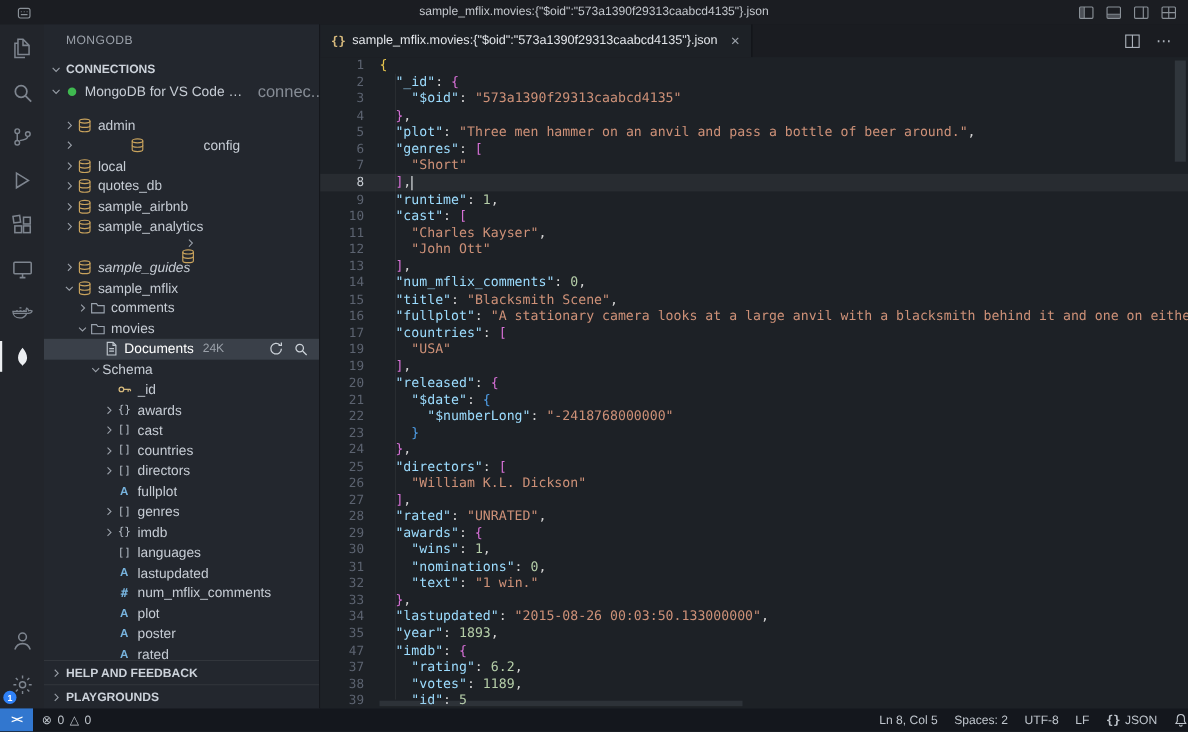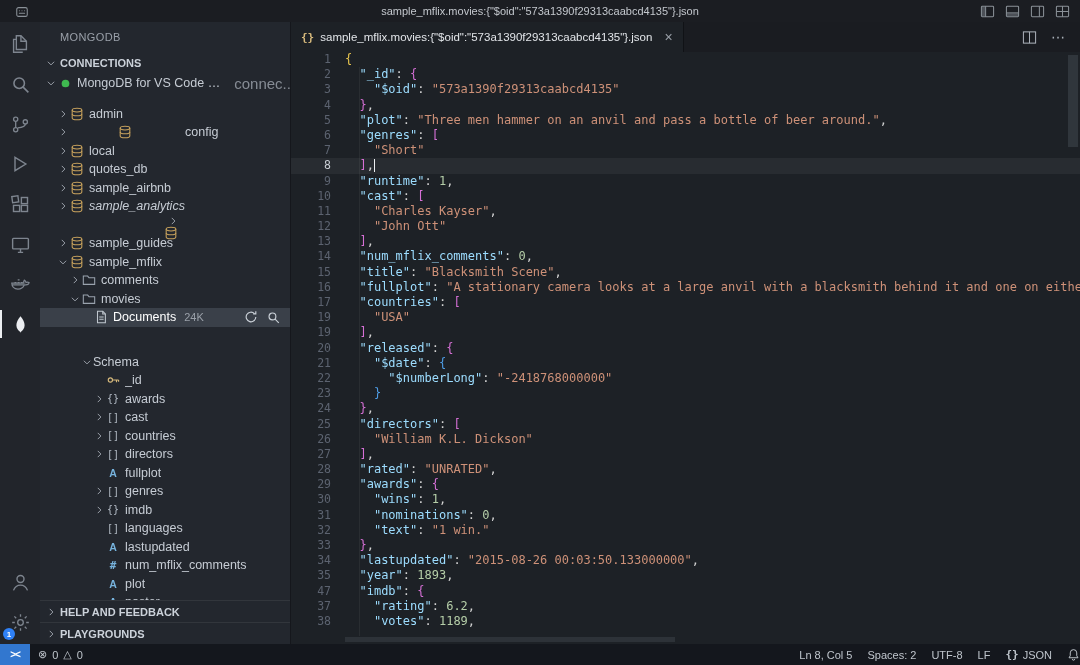--- a/index.html
+++ b/index.html
@@ -306,51 +306,51 @@
           </span>
           <span class="ticn">
             <svg width="14" height="14" viewBox="0 0 16 16" fill="none" stroke="#c9a35d" stroke-width="1.2">
               <ellipse cx="8" cy="3.5" rx="5.5" ry="2.1"></ellipse>
               <path d="M2.5 3.5v9c0 1.2 2.5 2.1 5.5 2.1s5.5-.9 5.5-2.1v-9"></path>
               <path d="M2.5 8c0 1.2 2.5 2.1 5.5 2.1s5.5-.9 5.5-2.1"></path>
             </svg>
           </span>
           <span class="lbl">sample_airbnb</span>
         </div>
+        <div class="trow" style="padding-left: 16px;">
+          <span class="chev">
+            <svg width="10" height="10" viewBox="0 0 16 16" fill="none" stroke="currentColor" stroke-width="1.6">
+              <path d="M6 3l5 5-5 5"></path>
+            </svg>
+          </span>
+          <span class="ticn">
+            <svg width="14" height="14" viewBox="0 0 16 16" fill="none" stroke="#c9a35d" stroke-width="1.2">
+              <ellipse cx="8" cy="3.5" rx="5.5" ry="2.1"></ellipse>
+              <path d="M2.5 3.5v9c0 1.2 2.5 2.1 5.5 2.1s5.5-.9 5.5-2.1v-9"></path>
+              <path d="M2.5 8c0 1.2 2.5 2.1 5.5 2.1s5.5-.9 5.5-2.1"></path>
+            </svg>
+          </span>
+          <span class="lbl">sample_analytics</span>
+        </div>
+        <div class="trow" style="padding-left: 16px; flex-direction: column;">
+          <span class="chev">
+            <svg width="10" height="10" viewBox="0 0 16 16" fill="none" stroke="currentColor" stroke-width="1.6">
+              <path d="M6 3l5 5-5 5"></path>
+            </svg>
+          </span>
+          <span class="ticn">
+            <svg width="14" height="14" viewBox="0 0 16 16" fill="none" stroke="#c9a35d" stroke-width="1.2">
+              <ellipse cx="8" cy="3.5" rx="5.5" ry="2.1"></ellipse>
+              <path d="M2.5 3.5v9c0 1.2 2.5 2.1 5.5 2.1s5.5-.9 5.5-2.1v-9"></path>
+              <path d="M2.5 8c0 1.2 2.5 2.1 5.5 2.1s5.5-.9 5.5-2.1"></path>
+            </svg>
+          </span>
+          <span class="lbl">sample_geospatial</span>
+        </div>
         <div class="trow" style="padding-left: 16px; font-style: italic;">
-          <span class="chev">
-            <svg width="10" height="10" viewBox="0 0 16 16" fill="none" stroke="currentColor" stroke-width="1.6">
-              <path d="M6 3l5 5-5 5"></path>
-            </svg>
-          </span>
-          <span class="ticn">
-            <svg width="14" height="14" viewBox="0 0 16 16" fill="none" stroke="#c9a35d" stroke-width="1.2">
-              <ellipse cx="8" cy="3.5" rx="5.5" ry="2.1"></ellipse>
-              <path d="M2.5 3.5v9c0 1.2 2.5 2.1 5.5 2.1s5.5-.9 5.5-2.1v-9"></path>
-              <path d="M2.5 8c0 1.2 2.5 2.1 5.5 2.1s5.5-.9 5.5-2.1"></path>
-            </svg>
-          </span>
-          <span class="lbl">sample_analytics</span>
-        </div>
-        <div class="trow" style="padding-left: 16px; flex-direction: column;">
-          <span class="chev">
-            <svg width="10" height="10" viewBox="0 0 16 16" fill="none" stroke="currentColor" stroke-width="1.6">
-              <path d="M6 3l5 5-5 5"></path>
-            </svg>
-          </span>
-          <span class="ticn">
-            <svg width="14" height="14" viewBox="0 0 16 16" fill="none" stroke="#c9a35d" stroke-width="1.2">
-              <ellipse cx="8" cy="3.5" rx="5.5" ry="2.1"></ellipse>
-              <path d="M2.5 3.5v9c0 1.2 2.5 2.1 5.5 2.1s5.5-.9 5.5-2.1v-9"></path>
-              <path d="M2.5 8c0 1.2 2.5 2.1 5.5 2.1s5.5-.9 5.5-2.1"></path>
-            </svg>
-          </span>
-          <span class="lbl">sample_geospatial</span>
-        </div>
-        <div class="trow" style="padding-left: 16px;">
           <span class="chev">
             <svg width="10" height="10" viewBox="0 0 16 16" fill="none" stroke="currentColor" stroke-width="1.6">
               <path d="M6 3l5 5-5 5"></path>
             </svg>
           </span>
           <span class="ticn">
             <svg width="14" height="14" viewBox="0 0 16 16" fill="none" stroke="#c9a35d" stroke-width="1.2">
               <ellipse cx="8" cy="3.5" rx="5.5" ry="2.1"></ellipse>
               <path d="M2.5 3.5v9c0 1.2 2.5 2.1 5.5 2.1s5.5-.9 5.5-2.1v-9"></path>
               <path d="M2.5 8c0 1.2 2.5 2.1 5.5 2.1s5.5-.9 5.5-2.1"></path>
@@ -418,21 +418,21 @@
               </svg>
             </span>
             <span>
               <svg width="13" height="13" viewBox="0 0 16 16" fill="none" stroke="currentColor" stroke-width="1.4">
                 <circle cx="6.7" cy="6.7" r="4.2"></circle>
                 <path d="M10 10l4.5 4.5"></path>
               </svg>
             </span>
           </div>
         </div>
-        <div class="trow" style="padding-left: 40px; margin-top: 26px;">
+        <div class="trow" style="padding-left: 40px;">
           <span class="chev">
             <svg width="10" height="10" viewBox="0 0 16 16" fill="none" stroke="currentColor" stroke-width="1.6">
               <path d="M3 6l5 5 5-5"></path>
             </svg>
           </span>
           <span class="lbl">Schema</span>
         </div>
         <div class="trow" style="padding-left: 52px;">
           <span class="chev"></span>
           <span class="ticn">
@@ -612,20 +612,21 @@
           <div class="line"><span class="gut">29</span><span class="txt"><span class="tk-pl">  </span><span class="tk-k">"awards"</span><span class="tk-pl">: </span><span class="tk-b2">{</span></span></div>
           <div class="line"><span class="gut">30</span><span class="txt"><span class="tk-pl">    </span><span class="tk-k">"wins"</span><span class="tk-pl">: </span><span class="tk-n">1</span><span class="tk-pl">,</span></span></div>
           <div class="line"><span class="gut">31</span><span class="txt"><span class="tk-pl">    </span><span class="tk-k">"nominations"</span><span class="tk-pl">: </span><span class="tk-n">0</span><span class="tk-pl">,</span></span></div>
           <div class="line"><span class="gut">32</span><span class="txt"><span class="tk-pl">    </span><span class="tk-k">"text"</span><span class="tk-pl">: </span><span class="tk-s">"1 win."</span></span></div>
           <div class="line"><span class="gut">33</span><span class="txt"><span class="tk-pl">  </span><span class="tk-b2">}</span><span class="tk-pl">,</span></span></div>
           <div class="line"><span class="gut">34</span><span class="txt"><span class="tk-pl">  </span><span class="tk-k">"lastupdated"</span><span class="tk-pl">: </span><span class="tk-s">"2015-08-26 00:03:50.133000000"</span><span class="tk-pl">,</span></span></div>
           <div class="line"><span class="gut">35</span><span class="txt"><span class="tk-pl">  </span><span class="tk-k">"year"</span><span class="tk-pl">: </span><span class="tk-n">1893</span><span class="tk-pl">,</span></span></div>
           <div class="line"><span class="gut">47</span><span class="txt"><span class="tk-pl">  </span><span class="tk-k">"imdb"</span><span class="tk-pl">: </span><span class="tk-b2">{</span></span></div>
           <div class="line"><span class="gut">37</span><span class="txt"><span class="tk-pl">    </span><span class="tk-k">"rating"</span><span class="tk-pl">: </span><span class="tk-n">6.2</span><span class="tk-pl">,</span></span></div>
           <div class="line"><span class="gut">38</span><span class="txt"><span class="tk-pl">    </span><span class="tk-k">"votes"</span><span class="tk-pl">: </span><span class="tk-n">1189</span><span class="tk-pl">,</span></span></div>
+          <div class="line"><span class="gut">39</span><span class="txt"><span class="tk-pl">    </span><span class="tk-k">"id"</span><span class="tk-pl">: </span><span class="tk-n">5</span></span></div>
         </div>
       <div class="vscroll"></div>
       <div class="hscroll"></div>
     </div>
   </div>
 </div>
 
 <div class="statusbar">
   <div class="sb-remote">&gt;&lt;</div>
   <div class="sb-left">

